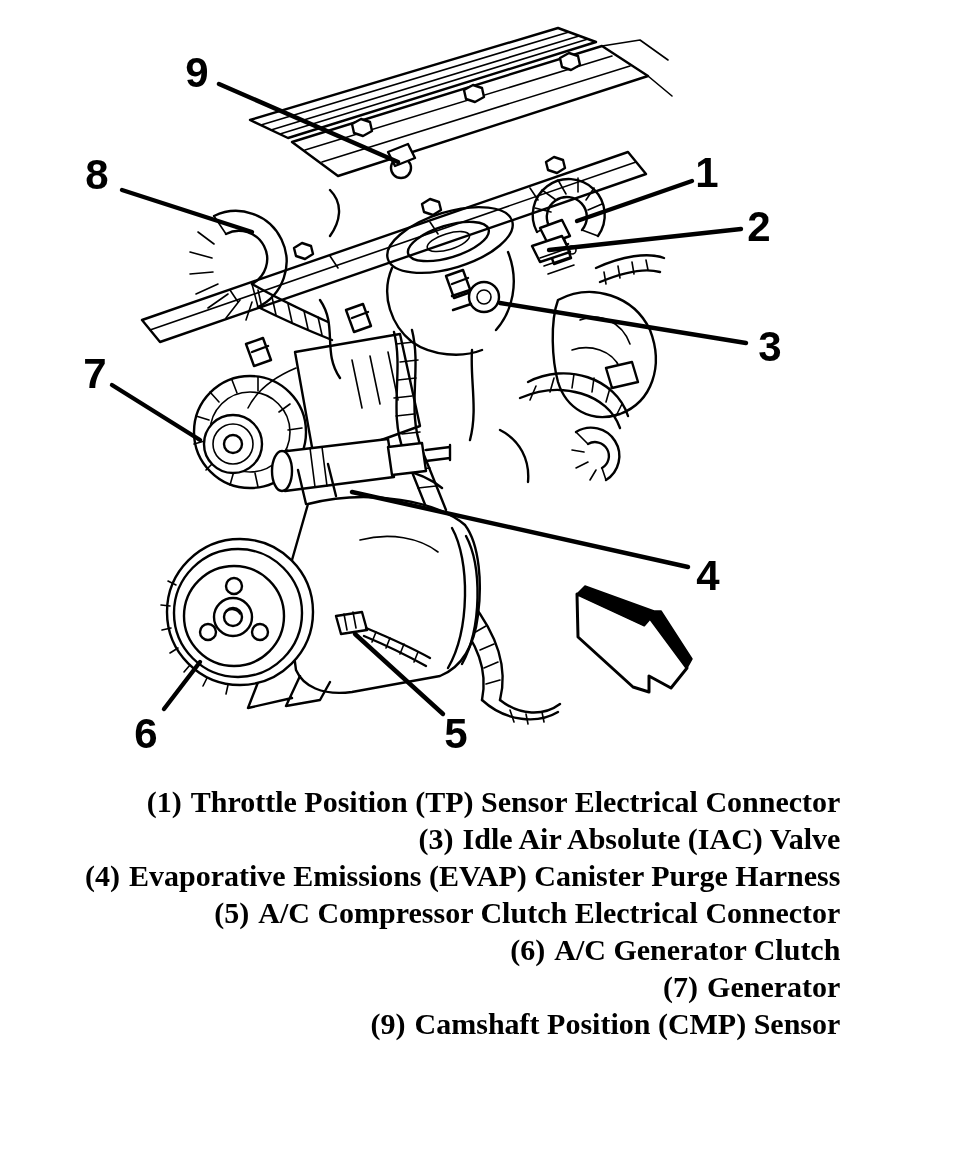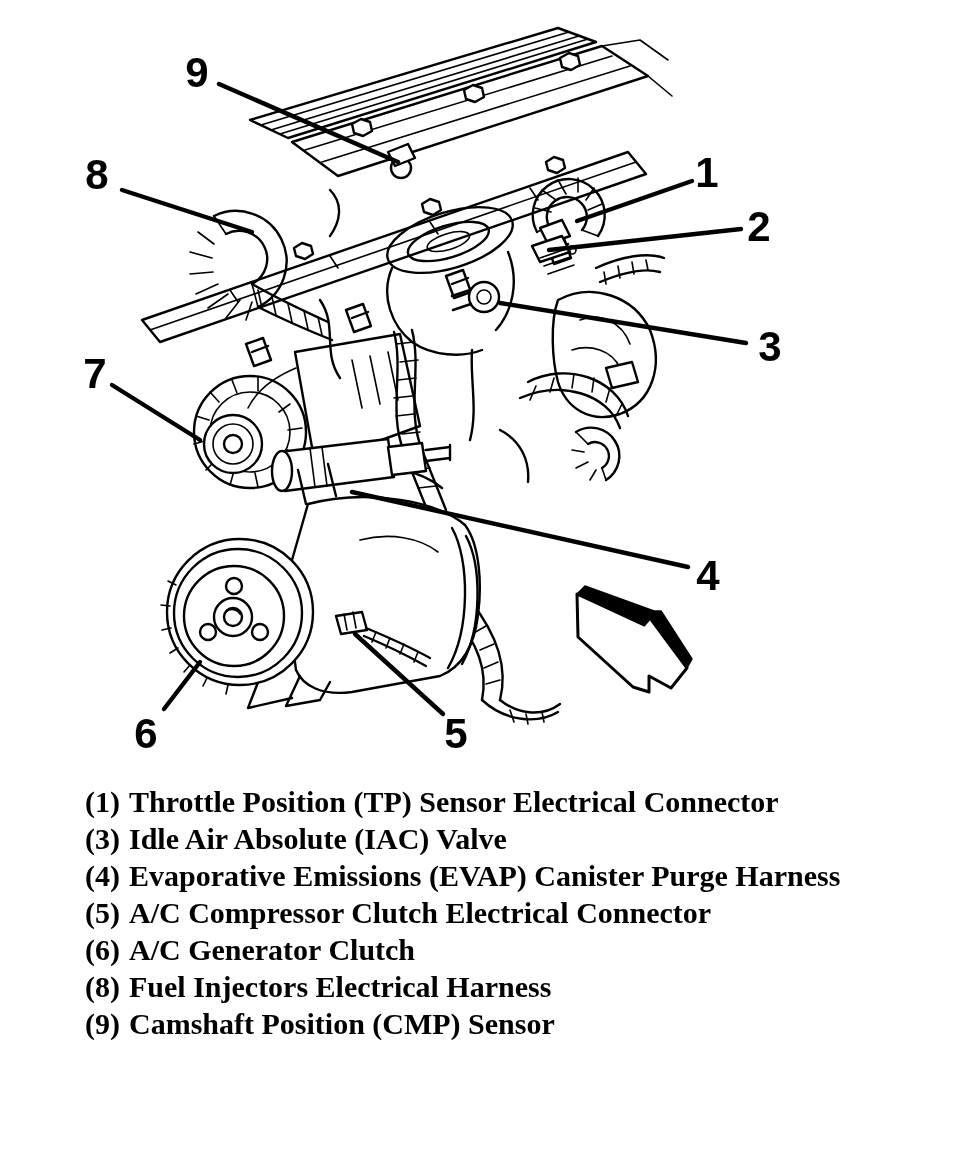--- a/index.html
+++ b/index.html
@@ -6,21 +6,21 @@
   .page{position:relative;width:960px;height:1168px;background:#ffffff;overflow:hidden;
         font-family:"Liberation Serif",serif;}
   .diagram-svg{position:absolute;left:0;top:0;}
   .art{stroke:#000000;fill:none;stroke-width:2.4;stroke-linecap:round;stroke-linejoin:round;}
   .artw{stroke:#000000;fill:#ffffff;stroke-width:2.4;stroke-linejoin:round;}
   .artb{stroke:#000000;fill:#000000;stroke-width:1.5;stroke-linejoin:round;}
   .thin{stroke-width:1.6;}
   .leader{stroke:#000000;stroke-width:4.4;stroke-linecap:round;}
   .callout{font-family:"Liberation Sans",sans-serif;font-weight:bold;font-size:42px;
            fill:#000000;text-anchor:middle;}
-  .legend{position:absolute;left:85px;top:783px;}
+  .legend{position:absolute;left:85px;top:783px;text-align:right;}
   .legend-row{height:37px;line-height:37px;font-size:30px;font-weight:bold;color:#000000;
               white-space:nowrap;}
   .ln{display:inline-block;margin-right:9px;}
 </style>
 </head>
 <body>
 
 <div class="page">
 
   <svg class="diagram-svg" width="960" height="1168" viewBox="0 0 960 1168" xmlns="http://www.w3.org/2000/svg">
@@ -221,20 +221,20 @@
     <div class="legend-row">
       <span class="ln">(4)</span><span class="lt">Evaporative Emissions (EVAP) Canister Purge Harness</span>
     </div>
     <div class="legend-row">
       <span class="ln">(5)</span><span class="lt">A/C Compressor Clutch Electrical Connector</span>
     </div>
     <div class="legend-row">
       <span class="ln">(6)</span><span class="lt">A/C Generator Clutch</span>
     </div>
     <div class="legend-row">
-      <span class="ln">(8)</span><span class="lt">Fuel Injectors Electrical Harness</span>
+      <span class="ln">(7)</span><span class="lt">Generator</span>
     </div>
     <div class="legend-row">
       <span class="ln">(9)</span><span class="lt">Camshaft Position (CMP) Sensor</span>
     </div>
   </div>
 
 </div>
 
 </body></html>

